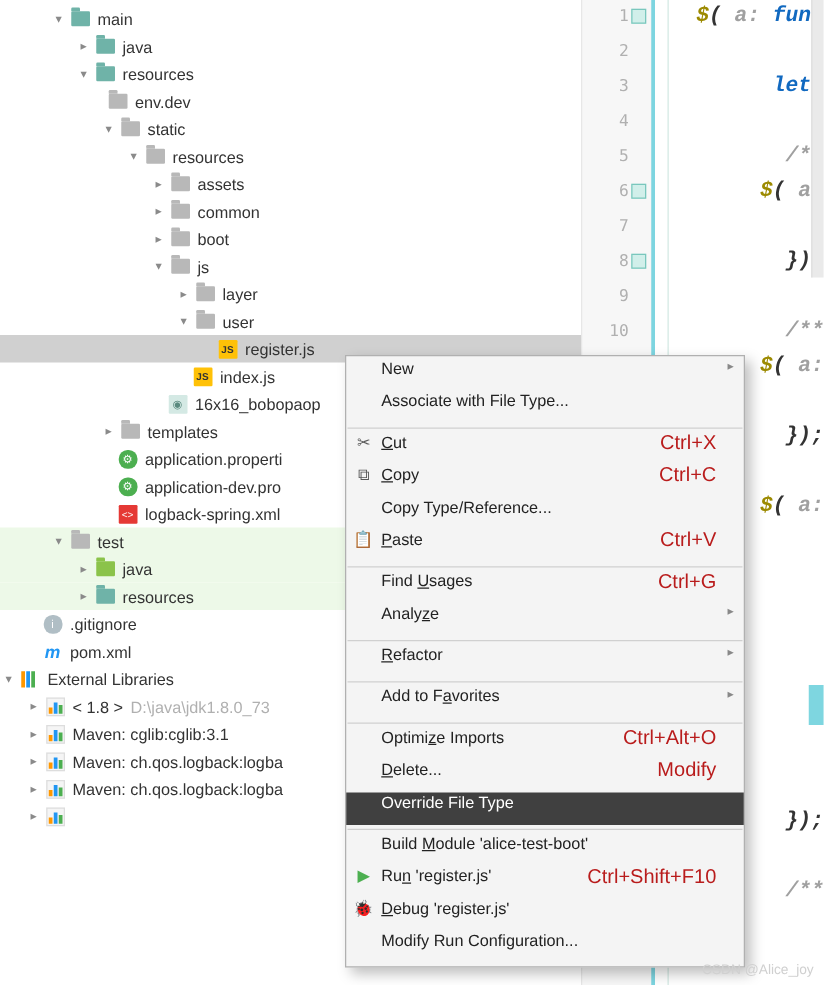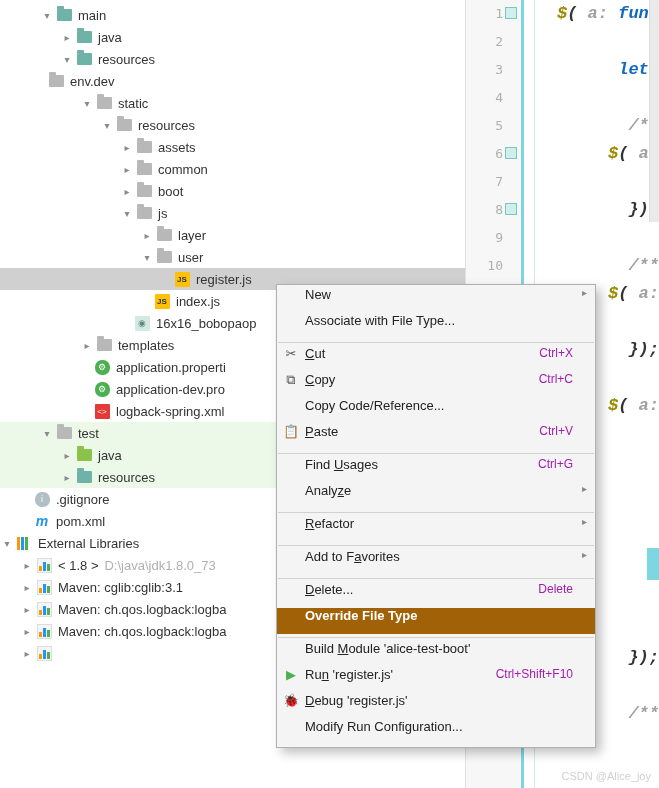--- a/index.html
+++ b/index.html
@@ -37,23 +37,23 @@
   .gutter .collapse { position:absolute; right:-14px; top:7px; width:12px; height:12px; border:1px solid #7ac7bd; background:#d1efea; }
   .code { flex:1; font-family: Consolas, "Courier New", monospace; font-size:17px; font-weight:bold; font-style:italic; padding-left:30px;text-align:right;}
   .code .line { height:28px; line-height:28px; white-space:pre;}
   .hl-overlay { position:absolute; left:4px; top:0; width:54px; height:100%; background:#51c7d6; opacity:0.75; z-index:0;}
   .hl-overlay2 { position:absolute; right:0; top:548px; width:12px; height:32px; background:#7ed6e0;}
   .vert-bar { position:absolute; left:68px; top:0; width:1px; height:100%; background:#d4e9e4;}
   .c-kw { color:#1169c0;} .c-gray{color:#a0a0a0;} .c-op{color:#333;} .c-j{color:#9c8a00;}
 
   .context-menu { position:absolute; left:276px; top:284px; width:320px; background:#f4f4f4; border:1px solid #b0b0b0; box-shadow: 5px 5px 10px rgba(0,0,0,0.25); z-index:50; padding:2px 0;}
   .menu-item { height:26px; display:flex; align-items:flex-start; padding: 0 22px 0 28px; position:relative; color:#222;}
-  .menu-item.highlighted { background:#a16207; color:#fff;font-weight:bold; }
+  .menu-item.highlighted { background:#404040; color:#fff; }
   .menu-sep { height:1px; background:#d0d0d0; margin:3px 1px; }
-  .menu-shortcut { margin-left:auto; color:#a21caf; font-size:12px;}
+  .menu-shortcut { margin-left:auto; color:#b91c1c; font-size:16px;}
   .menu-arrow { position:absolute; right:8px; color:#888; font-size:10px;}
   .menu-icon { position:absolute; left:6px; width:16px; text-align:center; font-size:13px; color:#5a5a5a;}
   .menu-icon.green { color:#4caf50;}
   .menu-icon.bug { color:#7cb342;}
   .u { text-decoration: underline; }
   .watermark { position:absolute; right:8px; bottom:6px; color:#d0d0d0; font-size:11px; z-index:60;}
   .scrollhint { position:absolute; right:0; top:0; width:10px; height:222px; background:#eaeaea; border-left:1px solid #ddd;}
 </style>
 </head>
 <body>
@@ -74,21 +74,21 @@
         </span>
         <span class="label">java</span>
       </div>
     <div class="tree-row" style="padding-left:60px">
         <span class="arrow">▾</span>
         <span class="ficon">
           <span class="folder-teal"></span>
         </span>
         <span class="label">resources</span>
       </div>
-    <div class="tree-row" style="padding-left:48px">
+    <div class="tree-row" style="padding-left:86px">
         <span class="ficon">
           <span class="folder-gray"></span>
         </span>
         <span class="label">env.dev</span>
       </div>
     <div class="tree-row" style="padding-left:80px">
         <span class="arrow">▾</span>
         <span class="ficon">
           <span class="folder-gray"></span>
         </span>
@@ -348,21 +348,21 @@
       <span class="menu-icon">✂</span>
       <span><span class="u">C</span>u<span title="Cut">t</span></span>
       <span class="menu-shortcut">Ctrl+X</span>
     </div>
   <div class="menu-item">
       <span class="menu-icon">⧉</span>
       <span><span class="u">C</span>opy</span>
       <span class="menu-shortcut">Ctrl+C</span>
     </div>
   <div class="menu-item">
-      <span>Copy Code/Reference...</span>
+      <span>Copy Type/Reference...</span>
     </div>
   <div class="menu-item">
       <span class="menu-icon">📋</span>
       <span><span class="u">P</span>aste</span>
       <span class="menu-shortcut">Ctrl+V</span>
     </div>
   <div class="menu-sep"></div>
   <div class="menu-item">
       <span>Find <span class="u">U</span>sages</span>
       <span class="menu-shortcut">Ctrl+G</span>
@@ -376,22 +376,26 @@
       <span><span class="u">R</span>efactor</span>
       <span class="menu-arrow">▸</span>
     </div>
   <div class="menu-sep"></div>
   <div class="menu-item">
       <span>Add to F<span class="u">a</span>vorites</span>
       <span class="menu-arrow">▸</span>
     </div>
   <div class="menu-sep"></div>
   <div class="menu-item">
+      <span>Optimi<span class="u">z</span>e Imports</span>
+      <span class="menu-shortcut">Ctrl+Alt+O</span>
+    </div>
+  <div class="menu-item">
       <span><span class="u">D</span>elete...</span>
-      <span class="menu-shortcut">Delete</span>
+      <span class="menu-shortcut">Modify</span>
     </div>
   <div class="menu-item highlighted">
       <span>Override File Type</span>
     </div>
   <div class="menu-sep"></div>
   <div class="menu-item">
       <span>Build <span class="u">M</span>odule 'alice-test-boot'</span>
     </div>
   <div class="menu-item">
       <span class="menu-icon green">▶</span>

